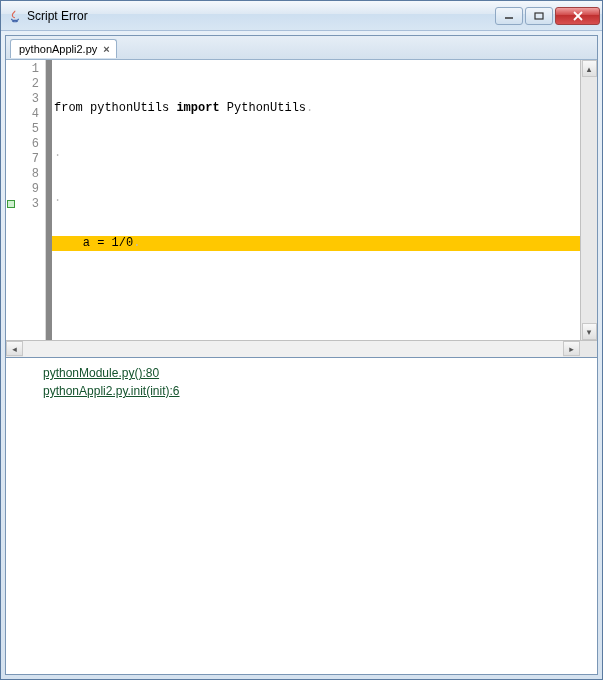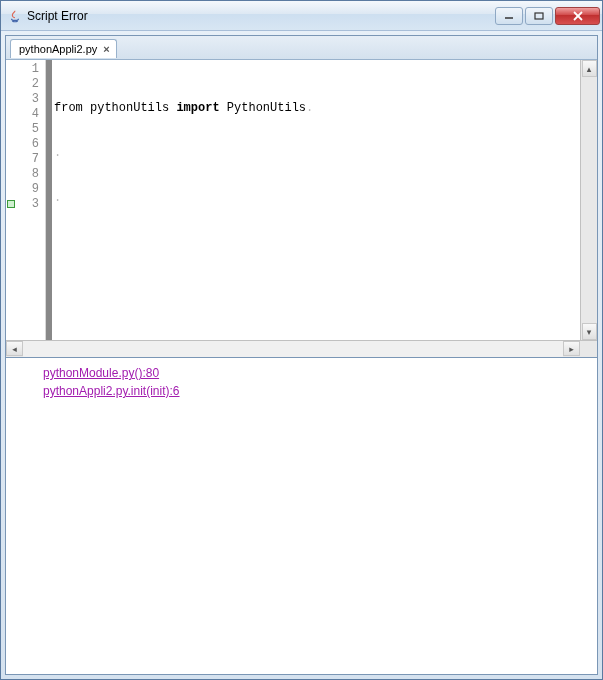--- a/index.html
+++ b/index.html
@@ -164,21 +164,21 @@
     .hs-corner{width:17px;height:15px;background:#e8e8e8;}
     .bottom-panel {
       flex: 1;
       background: #fff;
       padding: 6px 8px;
       font-family: "Segoe UI", Tahoma, sans-serif;
       font-size: 12px;
       line-height:18px;
     }
     .err-link {
-      color: #a21caf;
+      color: #14532d;
       text-decoration: underline;
       cursor: pointer;
       display:block;
       width:fit-content;
       padding-left:29px;
     }
   </style>
 </head>
 <body>
 
@@ -233,20 +233,21 @@
           <div class="gutter-line">7</div>
           <div class="gutter-line">8</div>
           <div class="gutter-line">9</div>
           <div class="gutter-line"><span class="gutter-mark"></span><span>3</span></div>
         </div>
         <div class="margin-strip"></div>
         <div class="code-body">
           <div class="code-line"><span>from pythonUtils </span><span class="kw">import</span><span> PythonUtils</span><span class="dot-gray">.</span></div>
           <div class="code-line"><span class="dot-gray">.</span></div>
           <div class="code-line"><span class="dot-gray">.</span></div>
+          <div class="code-line hl"><span>    a = 1/0</span><span class="dot-gray">.</span></div>
           
           
           
           
           
           
           
           
           
           

